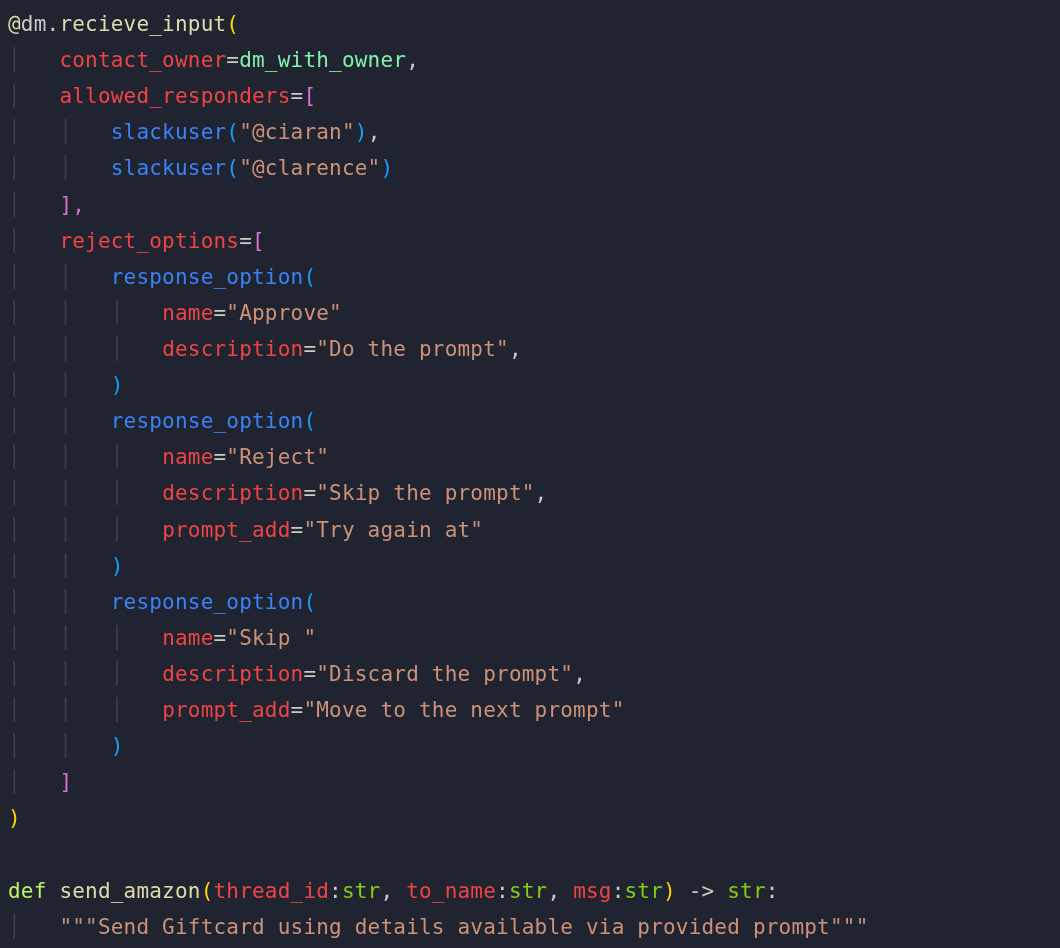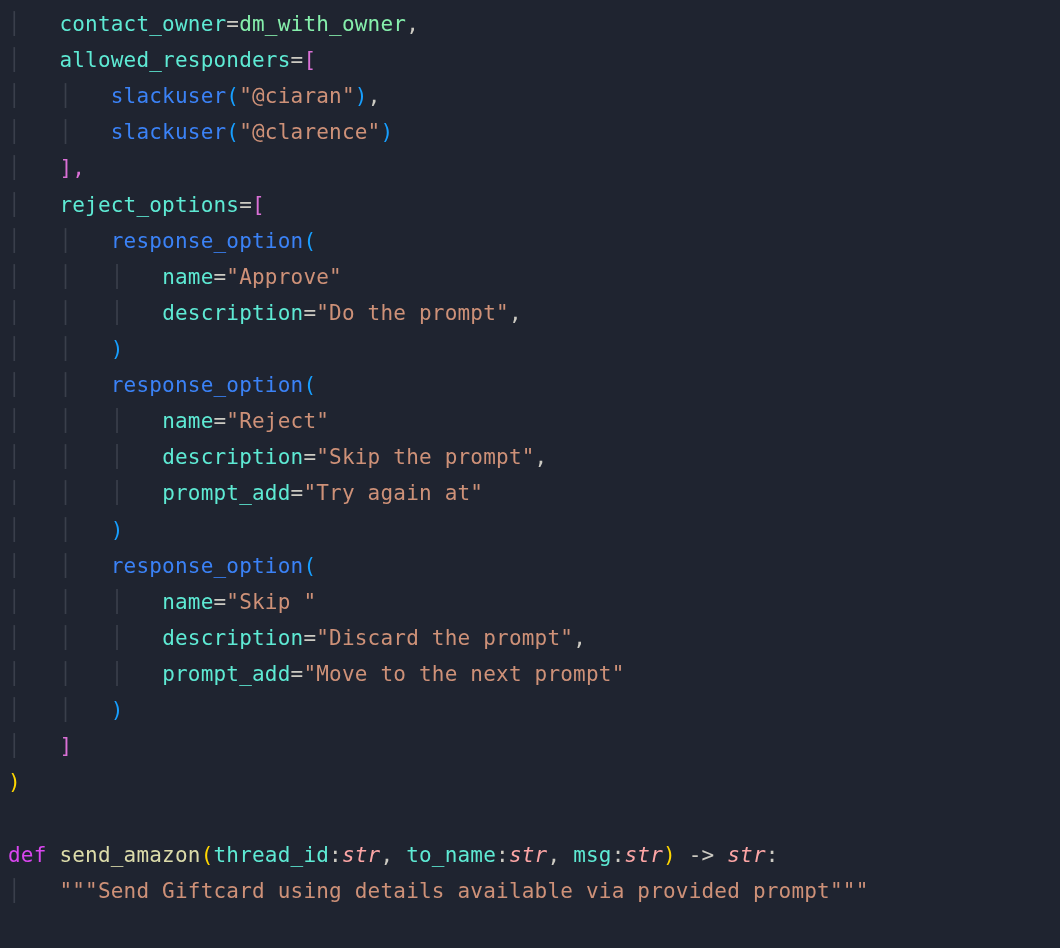--- a/index.html
+++ b/index.html
@@ -21,39 +21,40 @@
     left: 0;
     top: 0;
     bottom: 0;
     color: #3a3f4b;
     user-select: none;
     pointer-events: none;
     white-space: pre;
   }
   .t-dec { color: #dcdcaa; } 
   .t-mod { color: #cccac2; } 
-  .t-param { color: #5eead4; } 
+  .t-param { color: #ef4444; } 
   .t-op { color: #cccac2; } 
   .t-var { color: #86efac; } 
   .t-brk-y { color: #ffd700; } 
   .t-brk-p { color: #da70d6; } 
   .t-brk-b { color: #179fff; } 
   .t-func { color: #3b82f6; } 
   .t-str { color: #ce9178; } 
   .t-punc { color: #cccac2; } 
-  .t-kw { color: #d946ef; } 
-  .t-type { color: #fca5a5; font-style: italic; } 
+  .t-kw { color: #bef264; } 
+  .t-type { color: #84cc16; } 
   .t-fname { color: #dcdcaa; }
   .t-arrow { color: #cccac2; }
 </style>
 </head>
 <body>
 
 <div>
 
+<div class="line"><span class="t-dec">@</span><span class="t-mod">dm</span><span class="t-punc">.</span><span class="t-dec">recieve_input</span><span class="t-brk-y">(</span></div>
 
 <div class="line"><span class="guide">│</span><span>    </span><span class="t-param">contact_owner</span><span class="t-op">=</span><span class="t-var">dm_with_owner</span><span class="t-punc">,</span></div>
 
 <div class="line"><span class="guide">│</span><span>    </span><span class="t-param">allowed_responders</span><span class="t-op">=</span><span class="t-brk-p">[</span></div>
 
 <div class="line"><span class="guide">│   │</span><span>        </span><span class="t-func">slackuser</span><span class="t-brk-b">(</span><span class="t-str">"@ciaran"</span><span class="t-brk-b">)</span><span class="t-punc">,</span></div>
 
 <div class="line"><span class="guide">│   │</span><span>        </span><span class="t-func">slackuser</span><span class="t-brk-b">(</span><span class="t-str">"@clarence"</span><span class="t-brk-b">)</span></div>
 
 <div class="line"><span class="guide">│</span><span>    </span><span class="t-brk-p">],</span></div>

